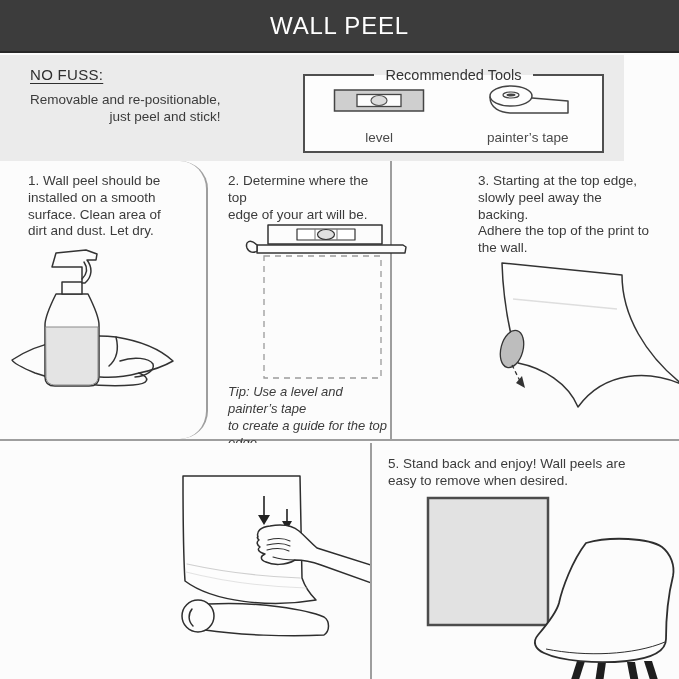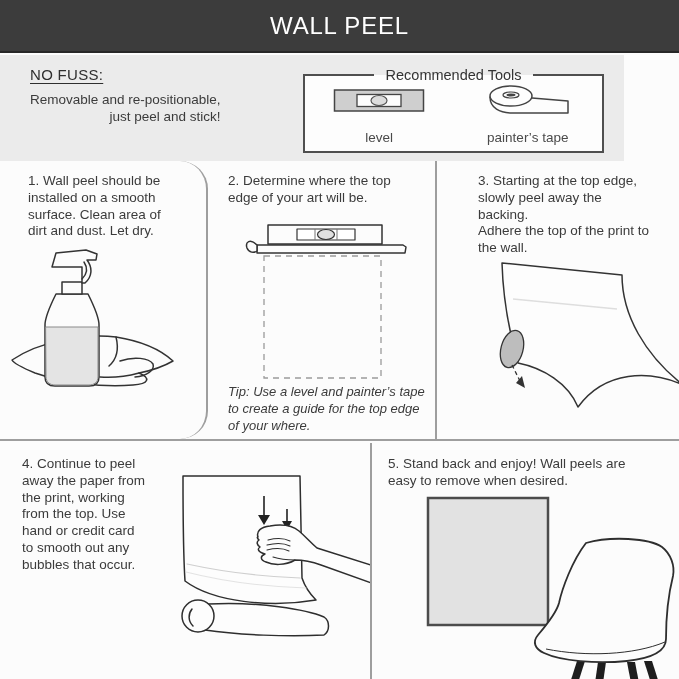--- a/index.html
+++ b/index.html
@@ -58,21 +58,21 @@
   .row1 {
     position:absolute; left:0; top:161px; width:679px; height:280px;
     border-bottom:2px solid #9e9e9e; background:#fcfcfc;
   }
   .row2 {
     position:absolute; left:0; top:443px; width:679px; height:236px;
     background:#fcfcfc;
   }
   .cell { position:absolute; top:0; height:100%; }
   .cell-1 { left:0; width:208px; border-right:2px solid #9e9e9e;border-radius:28px; }
-  .cell-2 { left:208px; width:229px; border-right:2px solid #9e9e9e; }
+  .cell-2 { left:208px; width:184px; border-right:2px solid #9e9e9e; }
   .cell-3 { left:437px; width:198px;margin-left:20px; }
   .cell-4 { left:0; width:372px; border-right:2px solid #9e9e9e; }
   .cell-5 { left:372px; width:307px; }
   .step-text {
     position:absolute; font-size:13.5px; line-height:16.8px;
     white-space:pre-line; color:#3b3b3b;
   }
   .tip-text {
     position:absolute; font-size:13px; line-height:17px; font-style:italic;
     white-space:pre-line; color:#3b3b3b;
@@ -177,27 +177,20 @@
         <ellipse cx="47" cy="94" rx="11" ry="19" transform="rotate(15 47 94)" fill="#bdbdbd" stroke="#333" stroke-width="1.3"></ellipse>
         <path d="M47,110 L55,126" stroke="#333" stroke-width="1.3" stroke-dasharray="4 3" fill="none"></path>
         <path d="M60,133 L51,128 L57,121 Z" fill="#333"></path>
       </svg>
     </div>
   </section>
 
   <section class="row2">
 
     <div class="cell cell-4">
-      <div class="step-text" style="left:22px; top:13px;">4. Continue to peel
-away the paper from
-the print, working
-from the top. Use
-hand or credit card
-to smooth out any
-bubbles that occur.</div>
       <svg class="illus" style="left:158px; top:17px;" width="212" height="219" viewBox="0 0 212 219">
         <g stroke="#2e2e2e" stroke-width="1.5" fill="#fdfdfd" stroke-linejoin="round" stroke-linecap="round">
           <path d="M50,144 C100,141 150,150 166,157 C172,161 172,171 166,175 C130,177 80,175 47,170"></path>
           <circle cx="40" cy="156" r="16"></circle>
           <path d="M34,149 C30,154 30,161 35,166" fill="none"></path>
           <path d="M25,16 L142,16 L144,118 C147,127 152,134 158,140 C112,148 55,142 27,121 C25,90 25,45 25,16 Z"></path>
           <path d="M29,104 C75,114 115,117 142,118" stroke="#cfcfcf" stroke-width="1.2" fill="none"></path>
           <path d="M28,112 C75,124 118,127 148,128" stroke="#e3e3e3" stroke-width="1.2" fill="none"></path>
         </g>
         <path d="M106,36 L106,56 M129,49 L129,62" stroke="#222" stroke-width="1.6" fill="none"></path>

